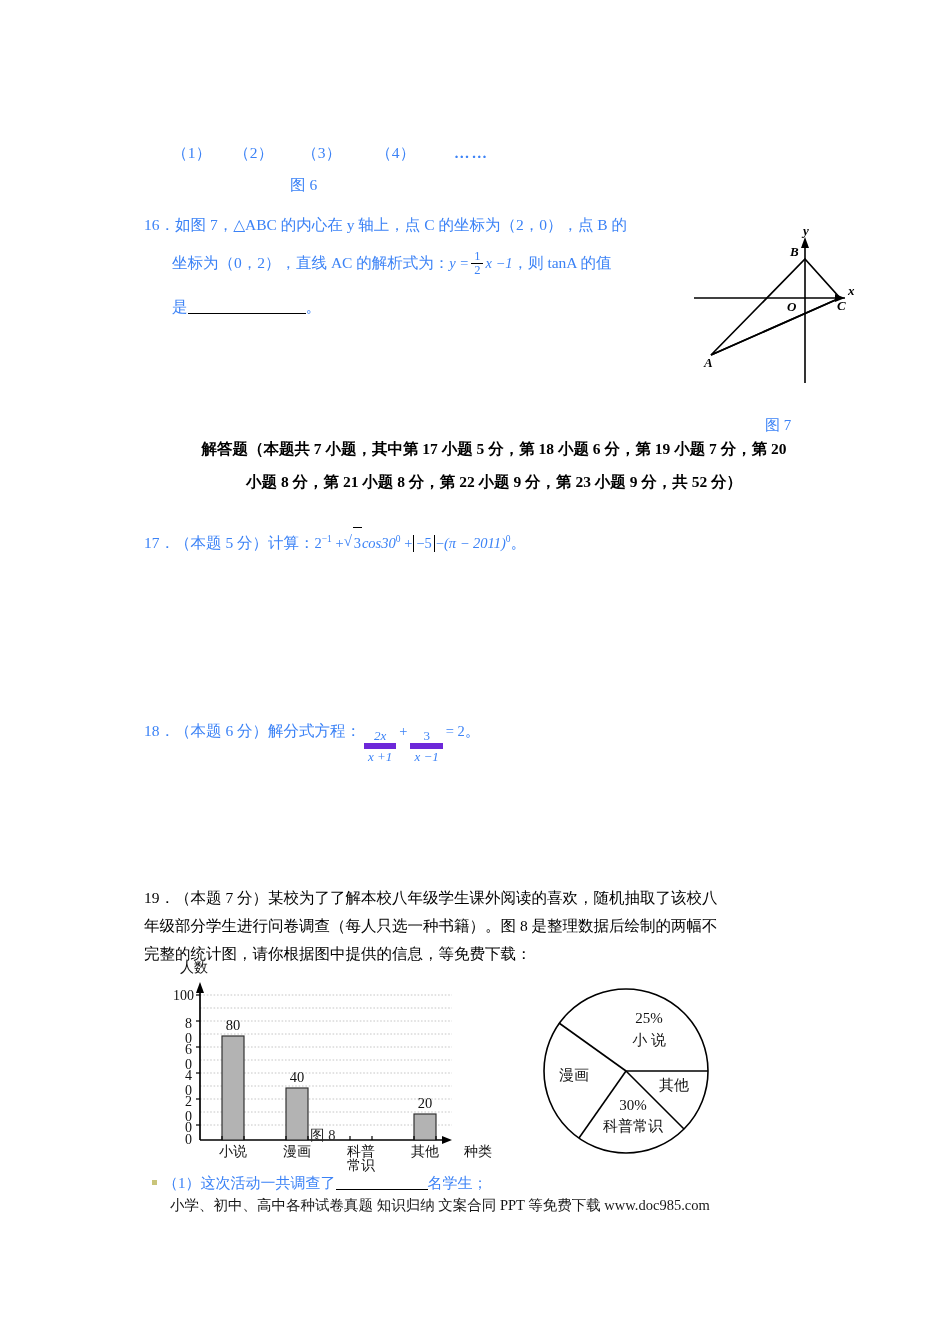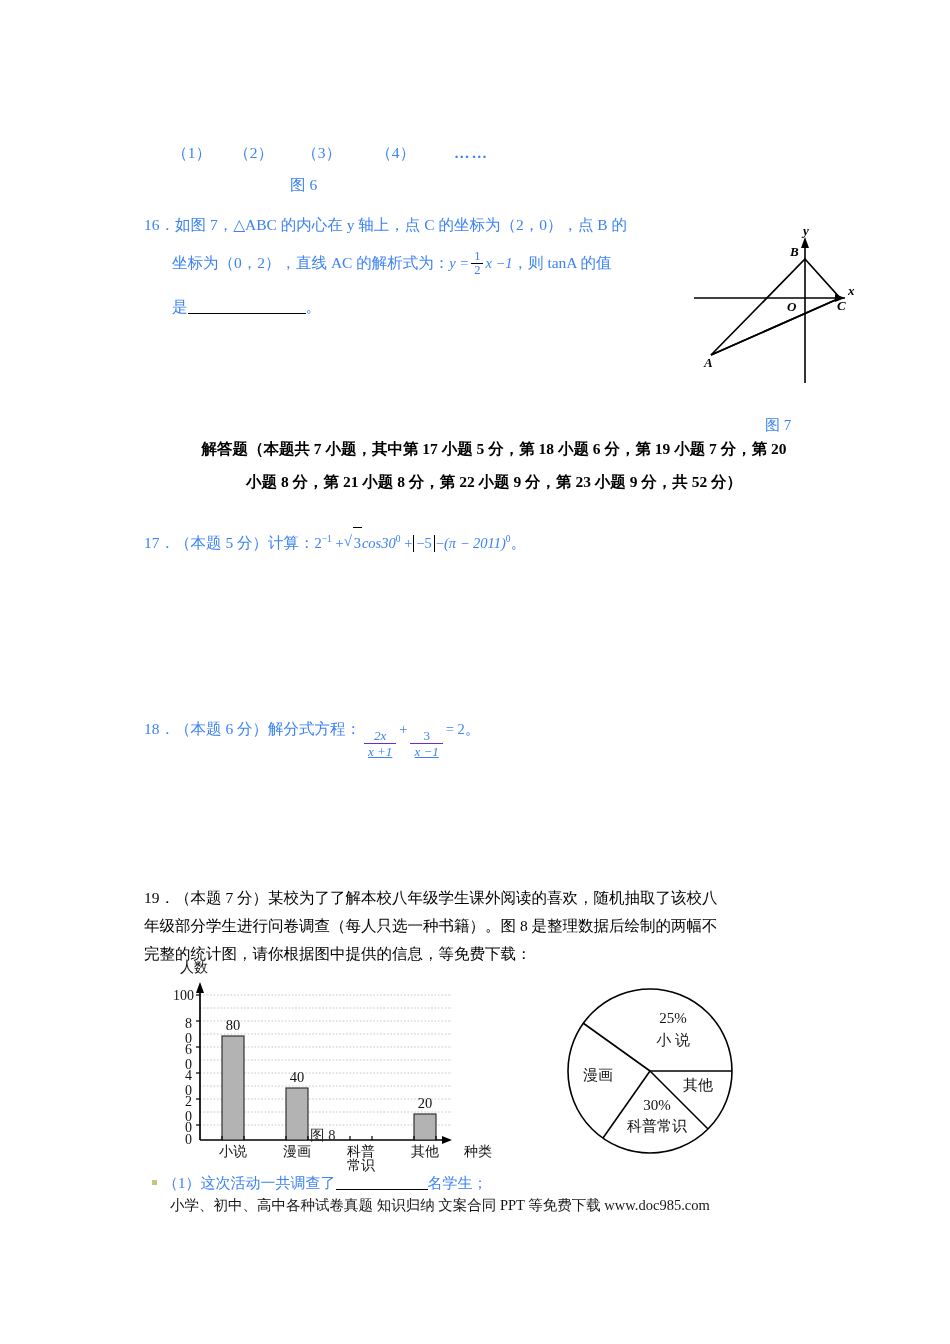--- a/index.html
+++ b/index.html
@@ -125,35 +125,35 @@
     display: inline-block;
     vertical-align: middle;
     text-align: center;
     font-size: 13px;
     line-height: 1.18;
     margin: 0 3px;
     position: relative;
     top: -1px;
   }
   .sfrac .num { display: block; padding: 0 4px; margin-top: 29px; }
-  .sfrac .den { display: block; padding: 0 4px; border-top: 1px solid #6d28d9; text-decoration: underline; }
+  .sfrac .den { display: block; padding: 0 4px; border-top: 6px solid #6d28d9; }
 
   
   #q19 {
     left: 144px; top: 884px;
     width: 690px;
     font-size: 15.5px;
     line-height: 28px;
     white-space: normal;
   }
   #q19 .l1 { text-indent: 0; }
 
   
   #bar-chart { left: 152px; top: 958px; width: 350px; height: 215px; }
-  #pie-chart { left: 540px; top: 983px; width: 240px; height: 185px; }
+  #pie-chart { left: 516px; top: 983px; width: 240px; height: 185px; }
 
   #fig8-caption {
     left: 310px; top: 1126px;
     font-size: 14.5px;
     color: #2a2a2a;
   }
 
   
   #q19-sub1 {
     left: 163px; top: 1168px;

